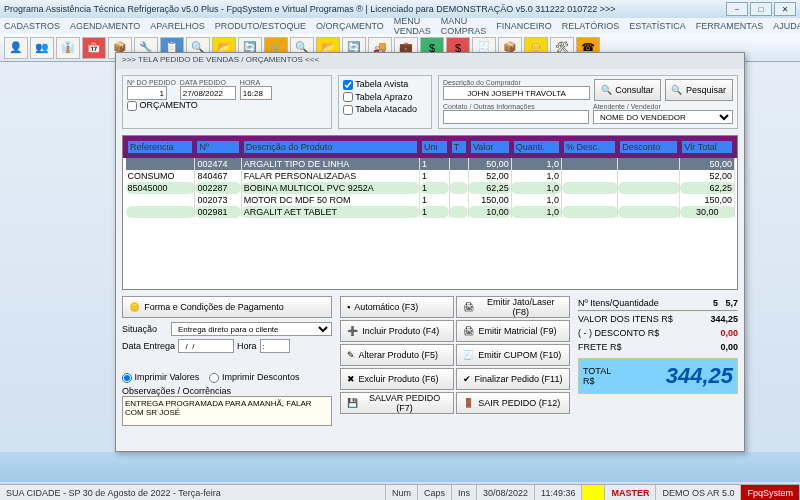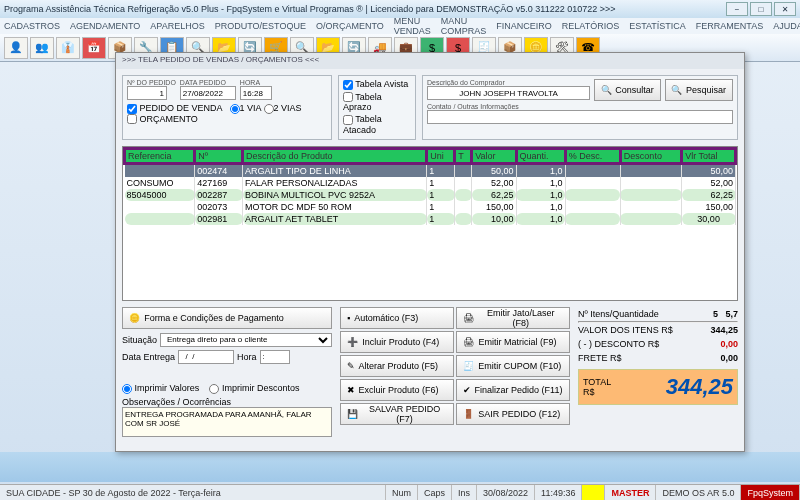--- a/index.html
+++ b/index.html
@@ -20,35 +20,35 @@
 .dlgtitle { height: 16px; background: #e0e6ec; padding: 2px 6px; color: #445; font-size: 8px; }
 .dlgbody { padding: 6px; }
 .toprow { display: flex; gap: 6px; }
 .fieldset { border: 1px solid #b0b8c0; padding: 3px 4px 4px; background: #f2f5f8; }
 .fieldset .lbl { font-size: 7px; color: #555; display: block; }
 input[type=text], select { border: 1px solid #999; background: #fff; height: 14px; padding: 0 2px; font-size: 8px; }
 input[type=checkbox], input[type=radio] { width: 10px; height: 10px; vertical-align: middle; }
 .smallbtn { height: 22px; border: 1px solid #999; background: linear-gradient(#fdfdfd,#e4e4e4); padding: 0 6px; display: inline-flex; align-items: center; gap: 3px; font-size: 8px; }
 .grid { margin-top: 6px; border: 1px solid #888; background: #fff; height: 155px; overflow: hidden; }
 .grid table { width: 100%; border-collapse: collapse; font-size: 8px; }
-.grid th { background: #22c55e; border: 3px solid #701a75; padding: 1px 2px; text-align: left; font-weight: normal; color: #333; margin-left: 12px; }
+.grid th { background: #3b82f6; border: 5px solid #701a75; padding: 1px 2px; text-align: left; font-weight: normal; color: #333; margin-left: 12px; }
 .grid td { border-right: 1px solid #ddd; padding: 1px 2px; }
 .grid tr.sel td { background: #6b7a8f; color: #fff; }
 .grid tr.alt td { background: #d6efd6; border-radius: 6px; }
 .bottom { display: flex; gap: 8px; margin-top: 6px; }
 .leftcol { width: 210px; }
 .midcol { width: 230px; display: flex; flex-direction: column; gap: 2px; }
 .rightcol { flex: 1; }
 .bigbtn { height: 22px; border: 1px solid #999; background: linear-gradient(#fff,#e6e6e6); width: 100%; display: flex; align-items: center; padding: 0 6px; gap: 4px; font-size: 8px; }
 .btnrow { display: flex; gap: 2px; }
 .btnrow .bigbtn { flex: 1; }
 .summary { font-size: 8px; }
 .summary .row { display: flex; justify-content: space-between; padding: 2px 0; }
 .summary .val { font-weight: bold; }
-.total { background: #fdba74; border: 1px solid #cc8; padding: 4px; display: flex; justify-content: space-between; align-items: center; margin-top: 4px; gap: 45px; }
+.total { background: #7dd3fc; border: 1px solid #cc8; padding: 4px; display: flex; justify-content: space-between; align-items: center; margin-top: 4px; gap: 45px; }
 .total .amt { color: #0050b0; font-size: 22px; font-weight: bold; font-style: italic; }
 .redval { color: #c00; }
 textarea { width: 100%; height: 30px; border: 1px solid #999; background: #fffef0; font-size: 8px; padding: 2px; resize: none; }
 .statusbar { position: absolute; bottom: 0; left: 0; right: 0; height: 16px; background: #e6ecf2; border-top: 1px solid #aaa; display: flex; align-items: center; font-size: 8px; color: #333; }
 .statusbar .cell { border-right: 1px solid #bbb; padding: 0 6px; height: 100%; display: flex; align-items: center; }
 .bgband { position: absolute; bottom: 18px; left: 0; right: 0; height: 30px; background: linear-gradient(#b8d8f0,#a0c8e8); }
 </style>
 </head>
 <body>
 
@@ -110,33 +110,26 @@
     <div class="toprow">
       <div class="fieldset" style="width:210px">
         <div style="display:flex;gap:4px">
           <div><span class="lbl">Nº DO PEDIDO</span>
             <input type="text" style="width: 40px; text-align: right;" value="1"></div>
           <div><span class="lbl">DATA PEDIDO</span>
             <input type="text" style="width: 56px;" value="27/08/2022"></div>
           <div><span class="lbl">HORA</span>
             <input type="text" style="width: 32px;" value="16:28"></div>
         </div>
-        <div style="margin-top:3px">
-          <input type="checkbox" checked="" style="">
-          <span>PEDIDO DE VENDA</span>
-          &nbsp;
-          <input type="radio" checked="" style=""><span>1 VIA</span>
-          <input type="radio" style=""><span>2 VIAS</span>
-        </div>
         <div>
           <input type="checkbox" style="">
           <span>ORÇAMENTO</span>
         </div>
       </div>
-      <div class="fieldset" style="width:78px">
+      <div class="fieldset" style="width:94px">
         <div><input type="checkbox" checked="" style=""> <span>Tabela Avista</span></div>
         <div style="margin-top:2px"><input type="checkbox" style=""> <span>Tabela Aprazo</span></div>
         <div style="margin-top:2px"><input type="checkbox" style=""> <span>Tabela Atacado</span></div>
       </div>
       <div class="fieldset" style="flex:1">
         <div style="display:flex;gap:4px">
           <div style="flex:1">
             <span class="lbl">Descrição do Comprador</span>
             <input type="text" style="width: 100%; text-align: center;" value="JOHN JOSEPH TRAVOLTA">
           </div>
@@ -146,20 +139,24 @@
             </button>
           <button class="smallbtn">
               <span>🔍</span>
               <span>Pesquisar</span>
             </button>
         </div>
         <div style="display:flex;gap:4px;margin-top:2px">
           <div style="flex:1">
             <span class="lbl">Contato / Outras Informações</span>
             <input type="text" style="width: 100%;">
+          </div>
+          <div style="width:140px">
+            <span class="lbl">Atendente / Vendedor</span>
+            <select style="width:100%"><option>NOME DO VENDEDOR</option></select>
           </div>
         </div>
       </div>
     </div>
 
     <div class="grid">
       <table>
         <thead>
             <tr id="gridhead">
               <th>Referencia</th>
@@ -182,21 +179,21 @@
               <td>1</td>
               <td></td>
               <td style="text-align: right;">50,00</td>
               <td style="text-align: right;">1,0</td>
               <td></td>
               <td></td>
               <td style="text-align: right;">50,00</td>
             </tr>
             <tr>
               <td>CONSUMO</td>
-              <td>427169</td>
+              <td>840467</td>
               <td>FALAR PERSONALIZADAS</td>
               <td>1</td>
               <td></td>
               <td style="text-align: right;">52,00</td>
               <td style="text-align: right;">1,0</td>
               <td></td>
               <td></td>
               <td style="text-align: right;">52,00</td>
             </tr>
             <tr class="alt">
@@ -238,21 +235,21 @@
           </tbody>
       </table>
     </div>
 
     <div class="bottom">
       <div class="leftcol">
         <button class="bigbtn">
             <span>🪙</span>
             <span>Forma e Condições de Pagamento</span>
           </button>
-        <div style="margin-top:4px;display:flex;align-items:center;gap:3px">
+        <div style="margin-top:4px;display:flex;align-items:center;gap:14px">
           <span>Situação</span>
           <select style="flex:1"><option>Entrega direto para o cliente</option></select>
         </div>
         <div style="margin-top:3px;display:flex;align-items:center;gap:3px">
           <span>Data Entrega</span>
           <input type="text" style="width: 56px;" value="  /  /    ">
           <span>Hora</span>
           <input type="text" style="width: 30px;" value=":">
         </div>
         <div style="margin-top:19px">

